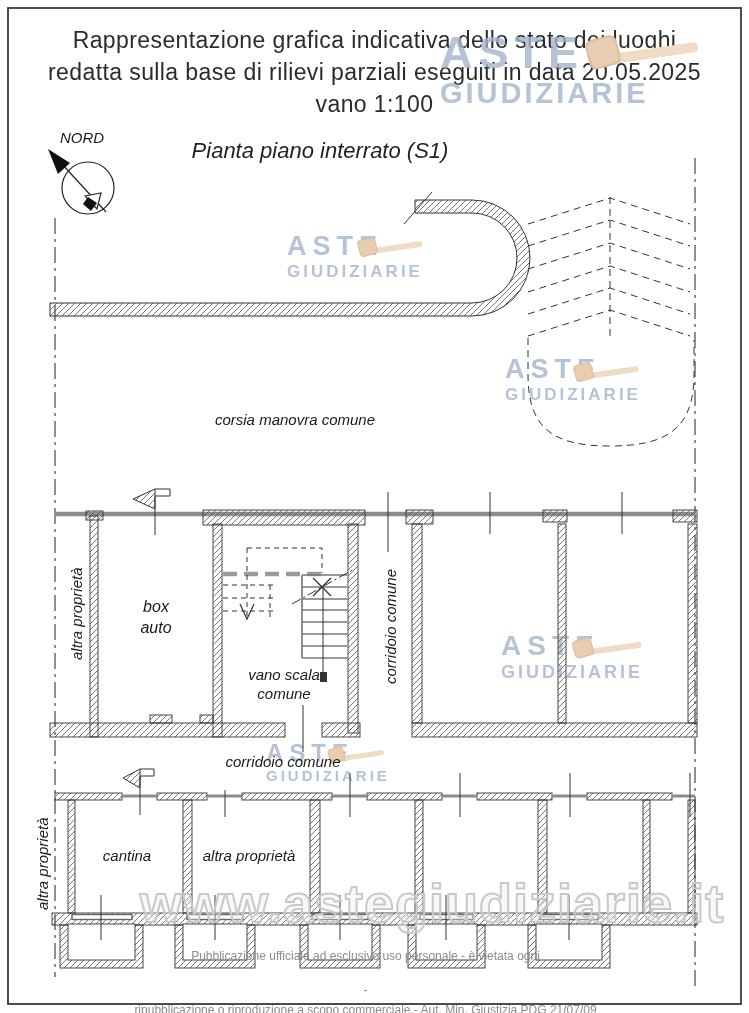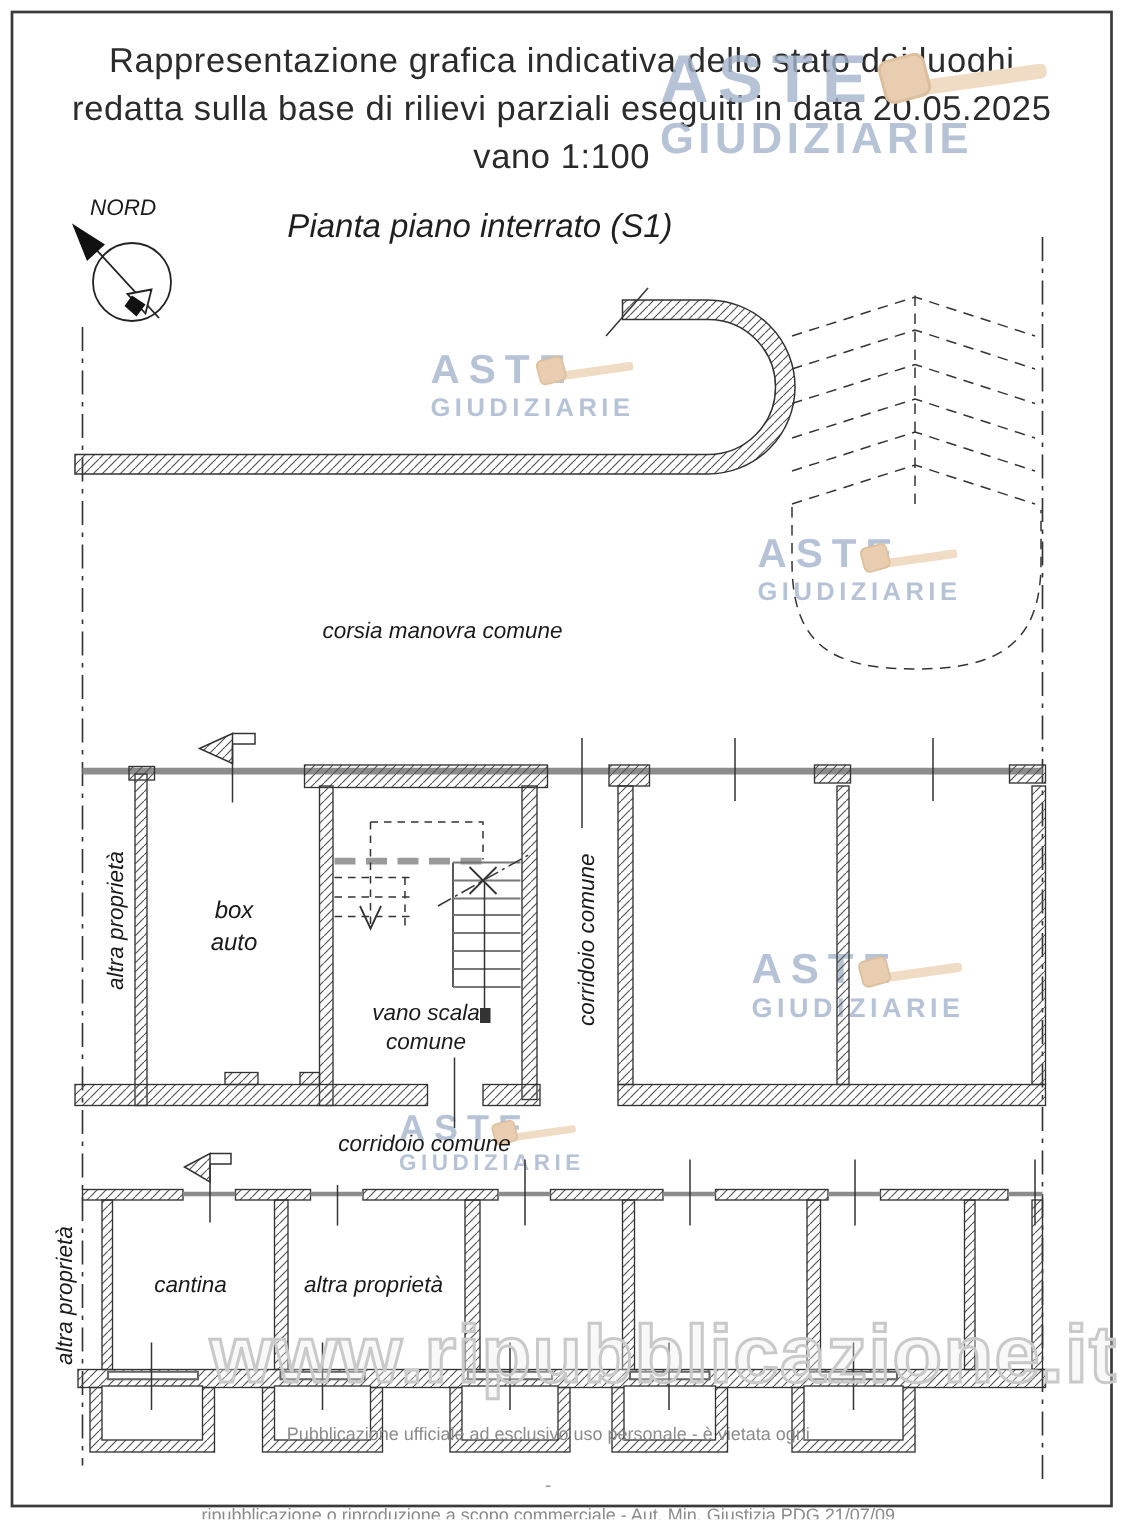--- a/index.html
+++ b/index.html
@@ -260,19 +260,19 @@
       <text x="284" y="680" font-size="15" text-anchor="middle">vano scala</text>
       <text x="284" y="699" font-size="15" text-anchor="middle">comune</text>
       <text transform="translate(396 684) rotate(-90)" font-size="15">corridoio comune</text>
       <text x="283" y="767" font-size="15" text-anchor="middle">corridoio comune</text>
       <text transform="translate(48 910) rotate(-90)" font-size="15">altra proprietà</text>
       <text x="127" y="861" font-size="15" text-anchor="middle">cantina</text>
       <text x="249" y="861" font-size="15" text-anchor="middle">altra proprietà</text>
     </g>
   </svg>
 
-  <div class="wm-url">www.ripubblicazione.it</div>
+  <div class="wm-url">www.astegiudiziarie.it</div>
 
   <div class="footer" style="top:949px;">Pubblicazione ufficiale ad esclusivo uso personale - è vietata ogni</div>
   <div class="footer" style="top:967px;margin-top:36px;">ripubblicazione o riproduzione a scopo commerciale - Aut. Min. Giustizia PDG 21/07/09</div>
   <div class="footer" style="top:983px;">-</div>
 
 </div>
 
 </body></html>

